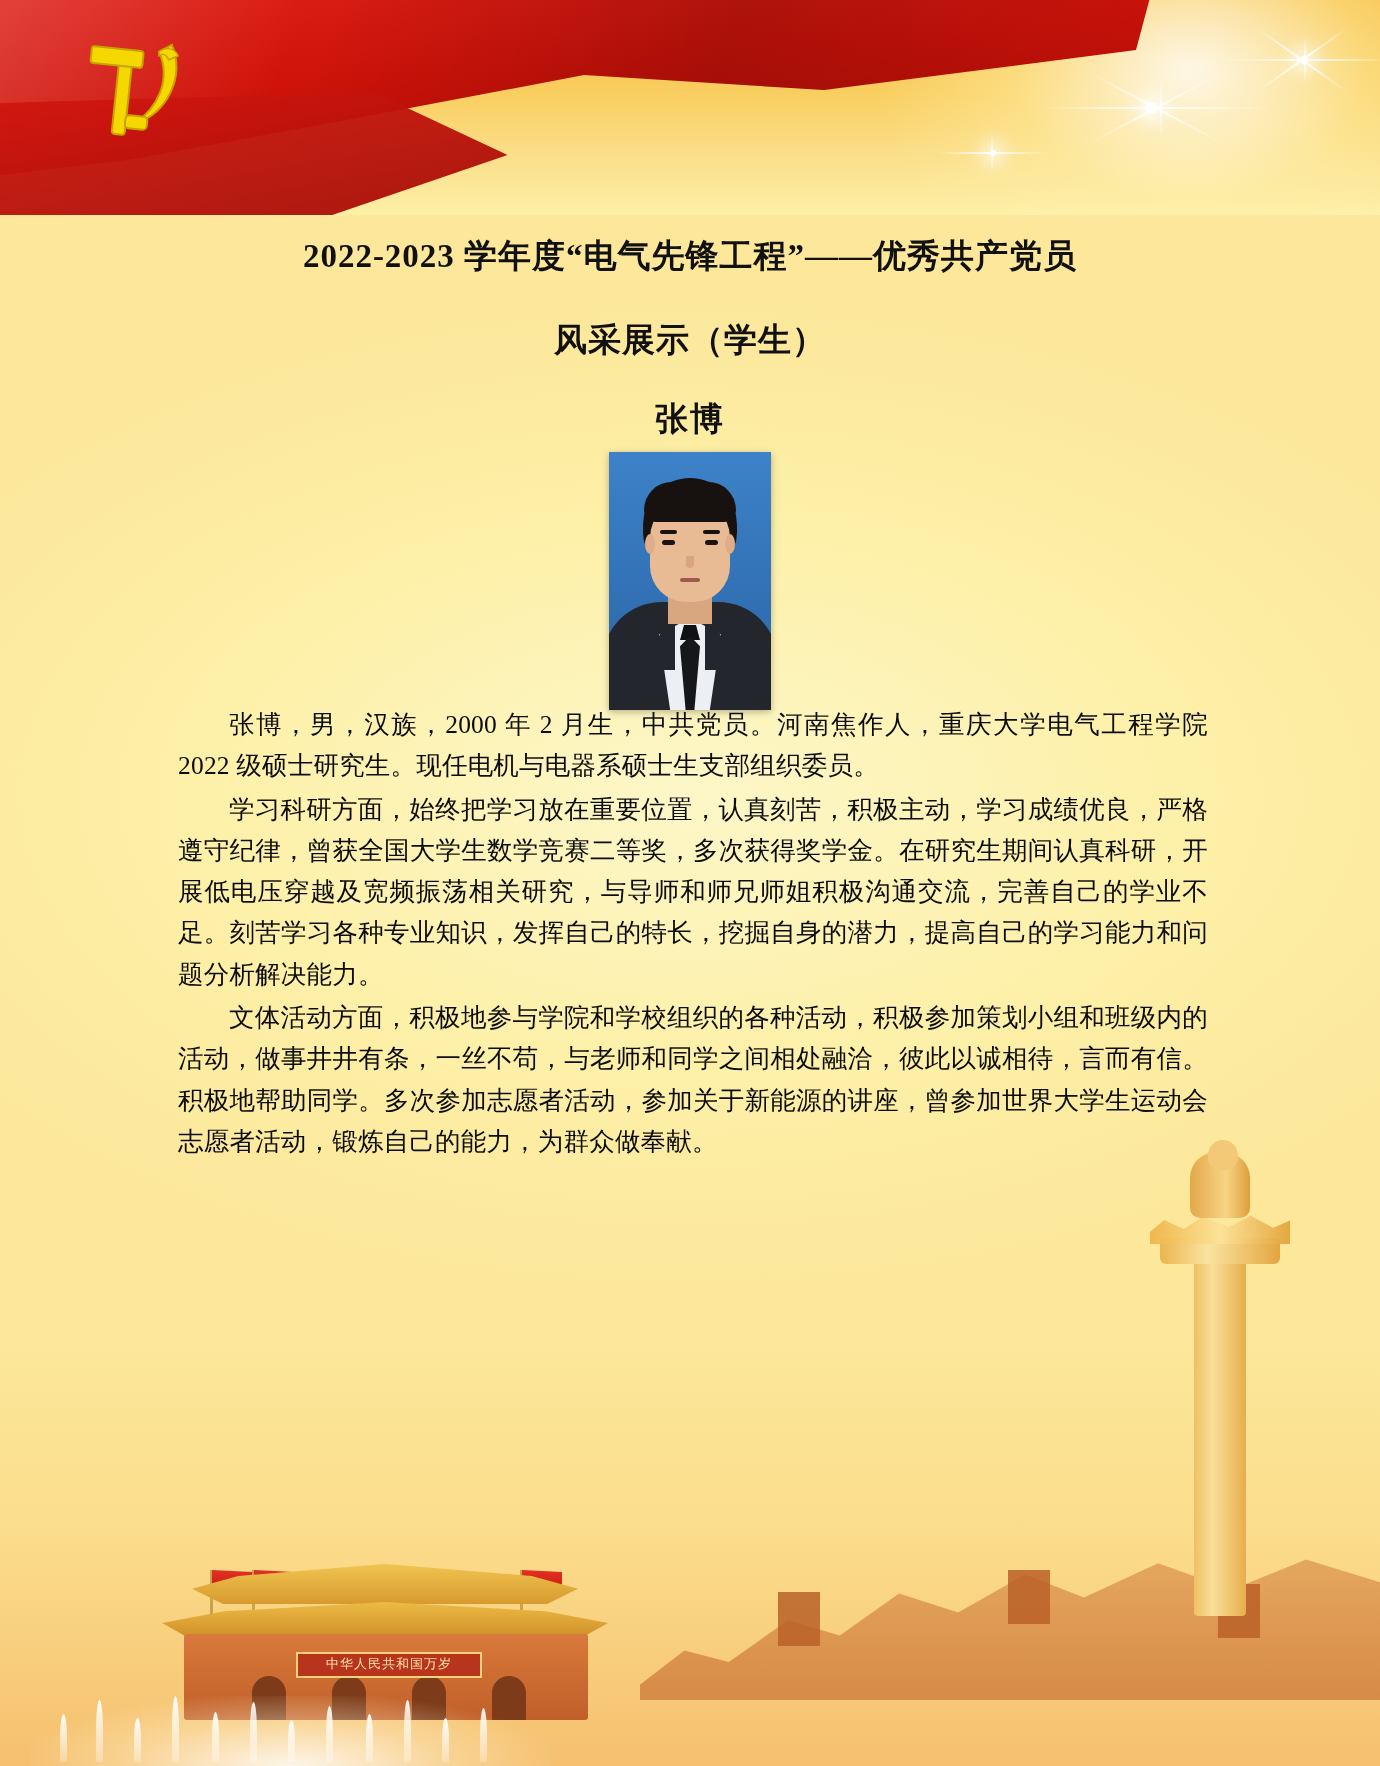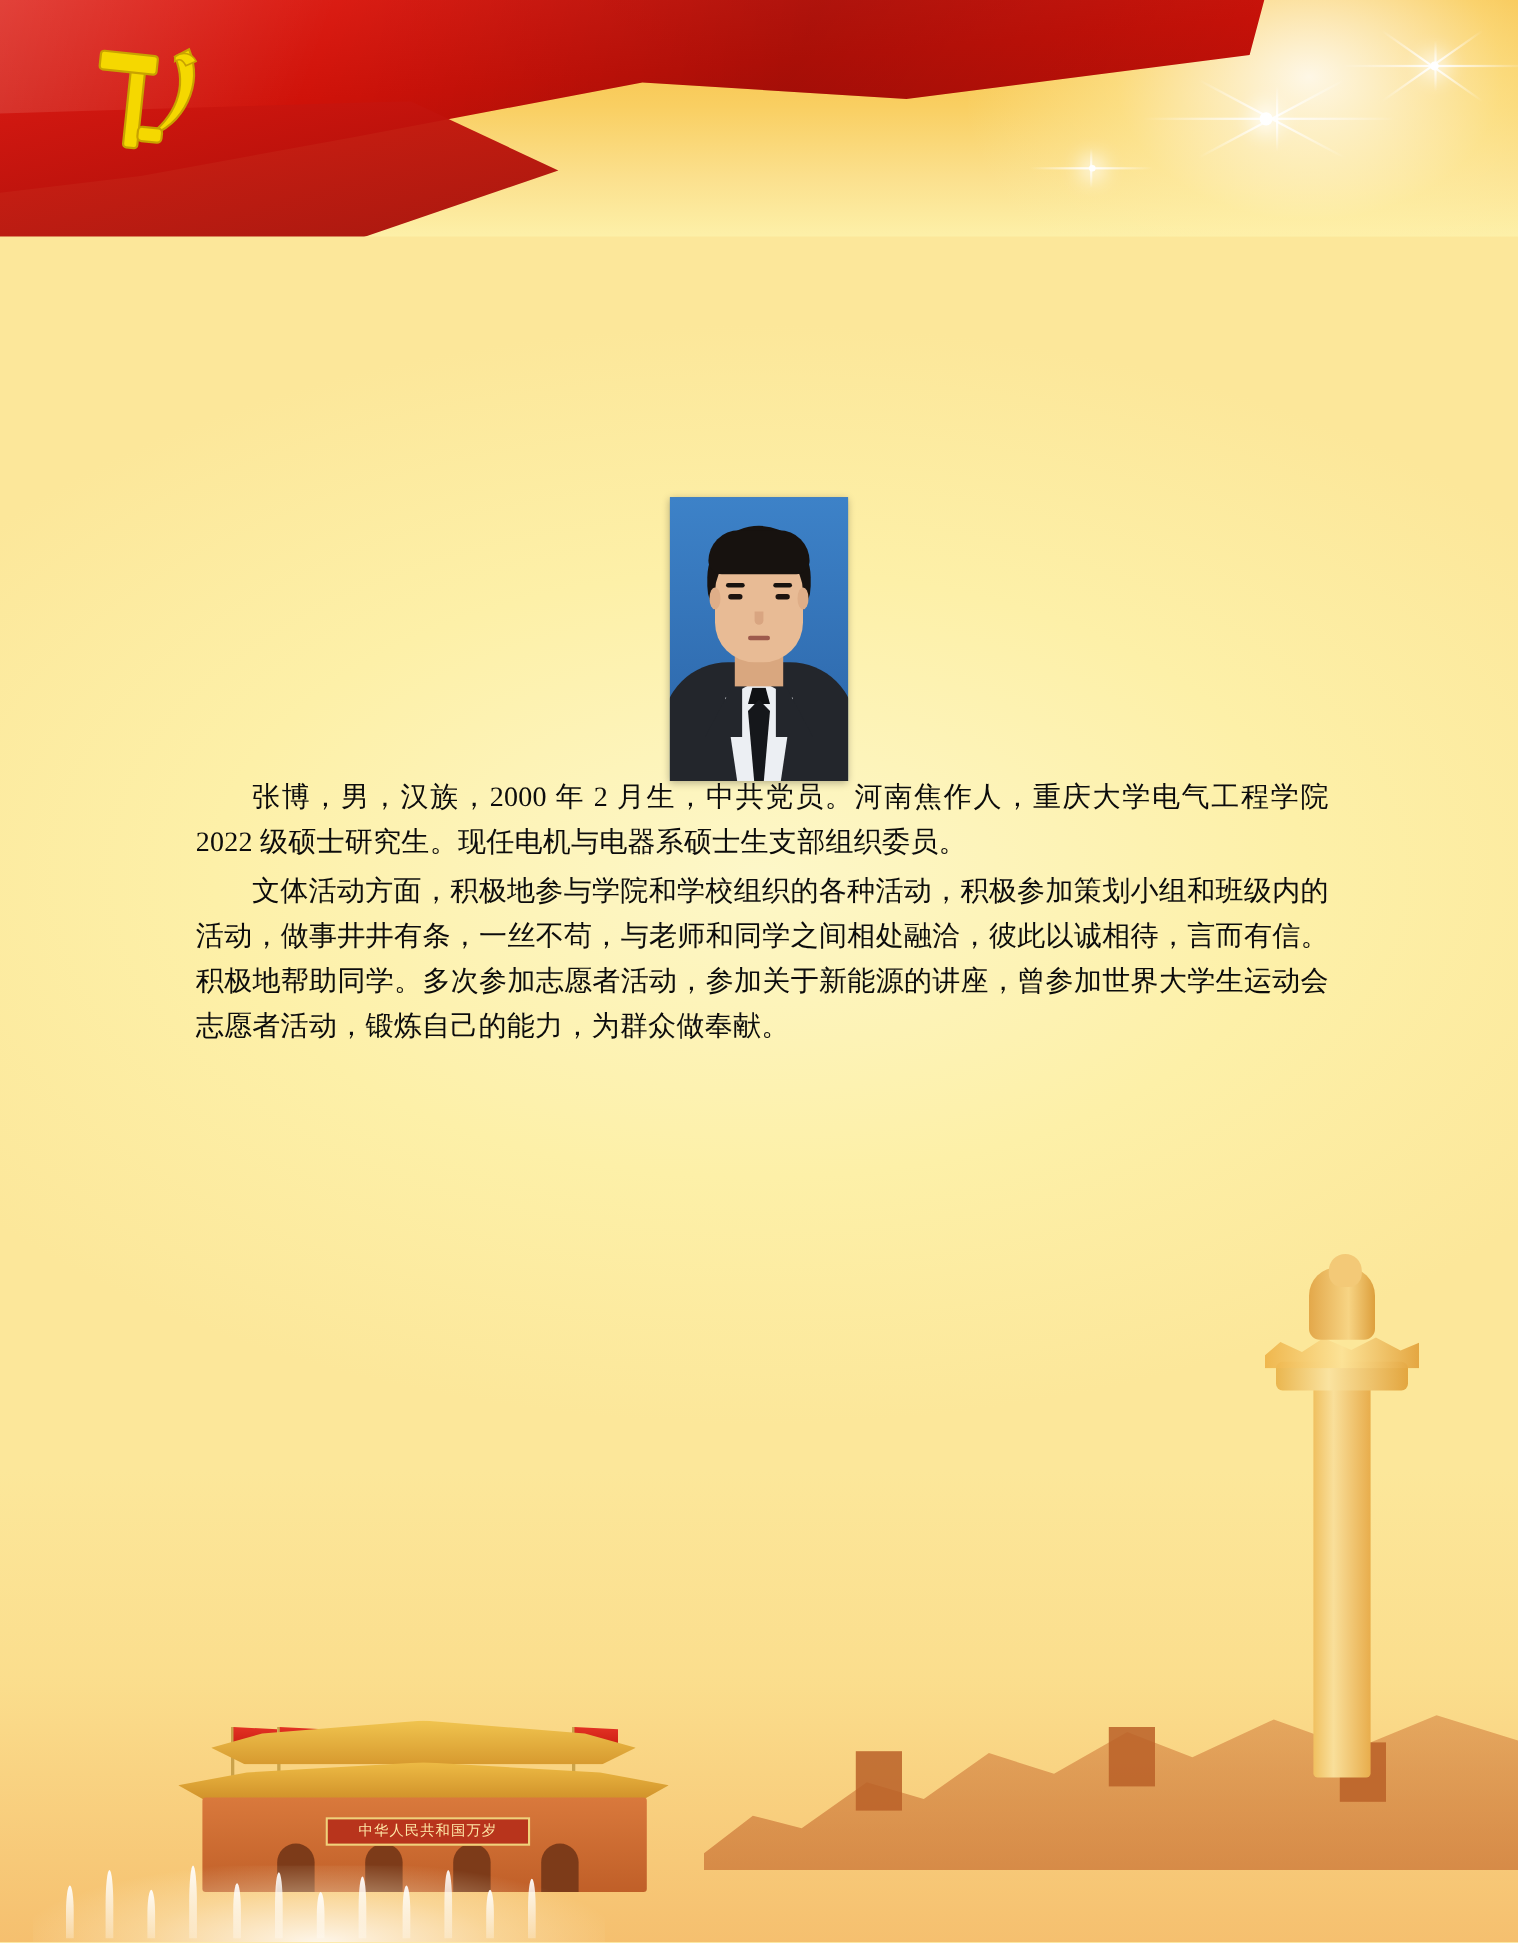--- a/index.html
+++ b/index.html
@@ -376,20 +376,25 @@
       <div class="s-ray" style="left:16px; top:51px; width:112px; transform:rotate(35deg);"></div>
       <div class="s-ray" style="left:16px; top:51px; width:112px; transform:rotate(-35deg);"></div>
     </div>
     <div class="sparkle" style="left:940px; top:120px; width:110px; height:70px;">
       <div class="s-core" style="left:50px; top:30px; width:6px; height:6px;"></div>
       <div class="s-ray" style="left:-4px; top:32px; width:112px;"></div>
       <div class="s-ray" style="left:34px; top:32px; width:36px; transform:rotate(90deg);"></div>
     </div>
   </div>
 
+  <div class="title-block">
+    <div class="title-line1">2022-2023 学年度“电气先锋工程”——优秀共产党员</div>
+    <div class="title-line2">风采展示（学生）</div>
+    <div class="person-name">张博</div>
+  </div>
 
   <div class="photo-wrap">
     <div class="photo-bg"></div>
     <div class="ph-suit"></div>
     <div class="ph-shirt"></div>
     <div class="ph-collar-l"></div>
     <div class="ph-collar-r"></div>
     <div class="ph-knot"></div>
     <div class="ph-tie"></div>
     <div class="ph-neck"></div>
@@ -401,20 +406,21 @@
     <div class="ph-brow l"></div>
     <div class="ph-brow r"></div>
     <div class="ph-eye l"></div>
     <div class="ph-eye r"></div>
     <div class="ph-nose"></div>
     <div class="ph-mouth"></div>
   </div>
 
   <div class="content">
     <p>张博，男，汉族，2000 年 2 月生，中共党员。河南焦作人，重庆大学电气工程学院 2022 级硕士研究生。现任电机与电器系硕士生支部组织委员。</p>
+    <p>学习科研方面，始终把学习放在重要位置，认真刻苦，积极主动，学习成绩优良，严格遵守纪律，曾获全国大学生数学竞赛二等奖，多次获得奖学金。在研究生期间认真科研，开展低电压穿越及宽频振荡相关研究，与导师和师兄师姐积极沟通交流，完善自己的学业不足。刻苦学习各种专业知识，发挥自己的特长，挖掘自身的潜力，提高自己的学习能力和问题分析解决能力。</p>
     <p>文体活动方面，积极地参与学院和学校组织的各种活动，积极参加策划小组和班级内的活动，做事井井有条，一丝不苟，与老师和同学之间相处融洽，彼此以诚相待，言而有信。积极地帮助同学。多次参加志愿者活动，参加关于新能源的讲座，曾参加世界大学生运动会志愿者活动，锻炼自己的能力，为群众做奉献。</p>
   </div>
 
   <div class="bottom">
     <div class="hill-glow"></div>
 
     <div class="wall"></div>
     <div class="wall-tower" style="right:560px; bottom:120px;"></div>
     <div class="wall-tower" style="right:330px; bottom:142px;"></div>
     <div class="wall-tower" style="right:120px; bottom:128px;"></div>

